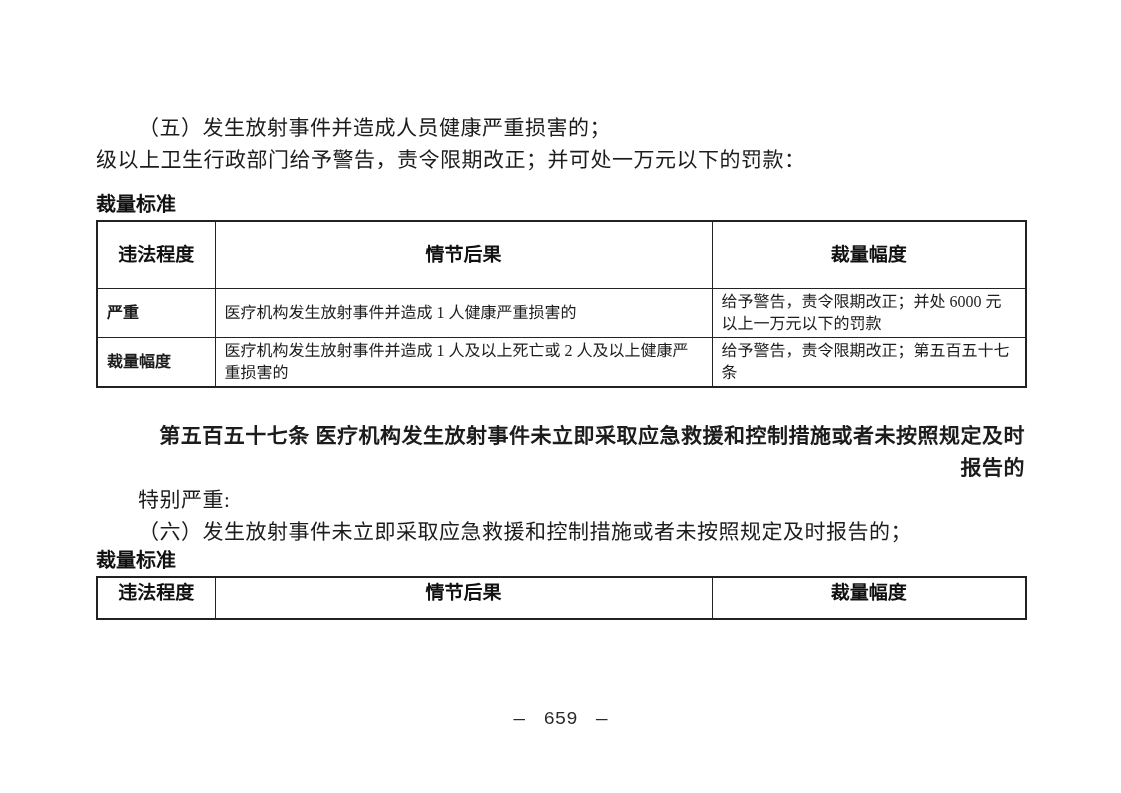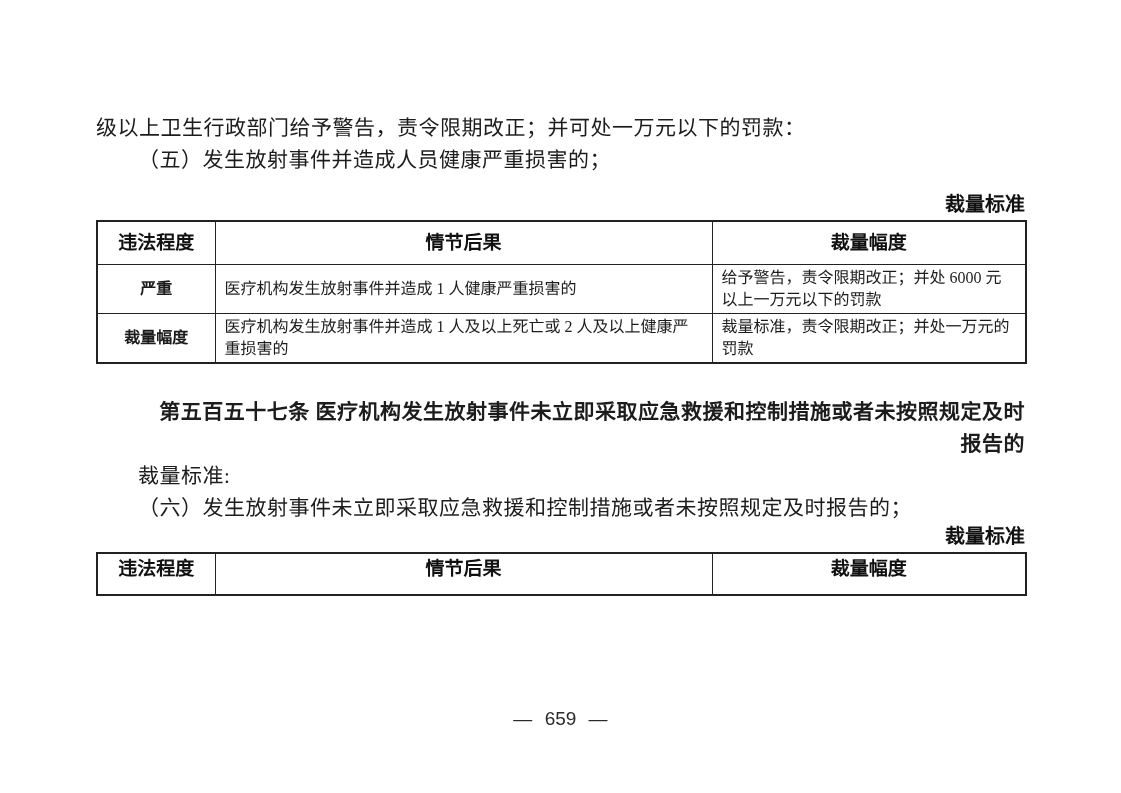--- a/index.html
+++ b/index.html
@@ -26,83 +26,83 @@
     letter-spacing: 0.5px;
     color: #1c1c1c;
   }
   p.indent { text-indent: 2em; }
   p.bold-article { font-weight: bold; margin-top: 32px; text-align: right; }
   .table-title {
     font-family: "Liberation Sans", sans-serif;
     font-weight: bold;
     font-size: 20px;
     line-height: 24px;
-    text-align: right;
+    text-align: left;
     margin: 16px 0 4px 0;
     color: #111;
   }
   .table-title.second { margin-top: 0; }
   table.ruling-table {
     width: 100%;
     border-collapse: collapse;
     border: 2px solid #222;
     table-layout: fixed;
   }
   table.ruling-table th {
     font-family: "Liberation Sans", sans-serif;
     font-weight: bold;
     font-size: 19px;
     line-height: 22px;
     text-align: center;
     vertical-align: middle;
     border: 1px solid #222;
-    padding: 10px 4px;
+    padding: 22px 4px;
     color: #111;
   }
   table.ruling-table td {
     font-size: 16px;
     line-height: 22px;
     border: 1px solid #222;
     padding: 2px 9px;
     vertical-align: middle;
     color: #1c1c1c;
   }
   td.degree-cell {
-    text-align: center;
+    text-align: left;
     font-weight: bold;
     font-size: 17px;
   }
   table.ruling-table tr.row-tall td { height: 46px; }
   table.second-table th {
     height: 42px;
     padding-top: 4px;
     padding-bottom: 14px;
   }
   .footer {
     position: absolute;
     top: 706px;
     left: 0;
     width: 100%;
     text-align: center;
     font-size: 19px;
     line-height: 26px;
     word-spacing: 7px;
     color: #2a2a2a;
-    font-family: Liberation Sans, sans-serif;
+    font-family: Liberation Mono, monospace;
   }
 </style>
 </head>
 <body>
 
 <div class="page">
   <div class="content">
     <div class="spacer-top"></div>
 
+    <p class="body-text indent">（五）发生放射事件并造成人员健康严重损害的；</p>
     <p class="body-text">级以上卫生行政部门给予警告，责令限期改正；并可处一万元以下的罚款：</p>
-    <p class="body-text indent">（五）发生放射事件并造成人员健康严重损害的；</p>
 
     <div class="table-title">裁量标准</div>
 
     <table class="ruling-table">
       <colgroup>
         <col style="width:118px">
         <col style="width:497px">
         <col style="width:314px">
       </colgroup>
       <thead>
@@ -114,27 +114,27 @@
       </thead>
       <tbody>
         <tr class="row-tall">
           <td class="degree-cell">严重</td>
           <td>医疗机构发生放射事件并造成 1 人健康严重损害的</td>
           <td>给予警告，责令限期改正；并处 6000 元以上一万元以下的罚款</td>
         </tr>
         <tr class="row-tall">
           <td class="degree-cell">裁量幅度</td>
           <td>医疗机构发生放射事件并造成 1 人及以上死亡或 2 人及以上健康严重损害的</td>
-          <td>裁量标准，责令限期改正；并处一万元的罚款</td>
+          <td>给予警告，责令限期改正；第五百五十七条</td>
         </tr>
       </tbody>
     </table>
 
     <p class="body-text indent bold-article">第五百五十七条 医疗机构发生放射事件未立即采取应急救援和控制措施或者未按照规定及时报告的</p>
-    <p class="body-text indent">裁量标准:</p>
+    <p class="body-text indent">特别严重:</p>
     <p class="body-text indent">（六）发生放射事件未立即采取应急救援和控制措施或者未按照规定及时报告的；</p>
 
     <div class="table-title second">裁量标准</div>
 
     <table class="ruling-table second-table">
       <colgroup>
         <col style="width:118px">
         <col style="width:497px">
         <col style="width:314px">
       </colgroup>

